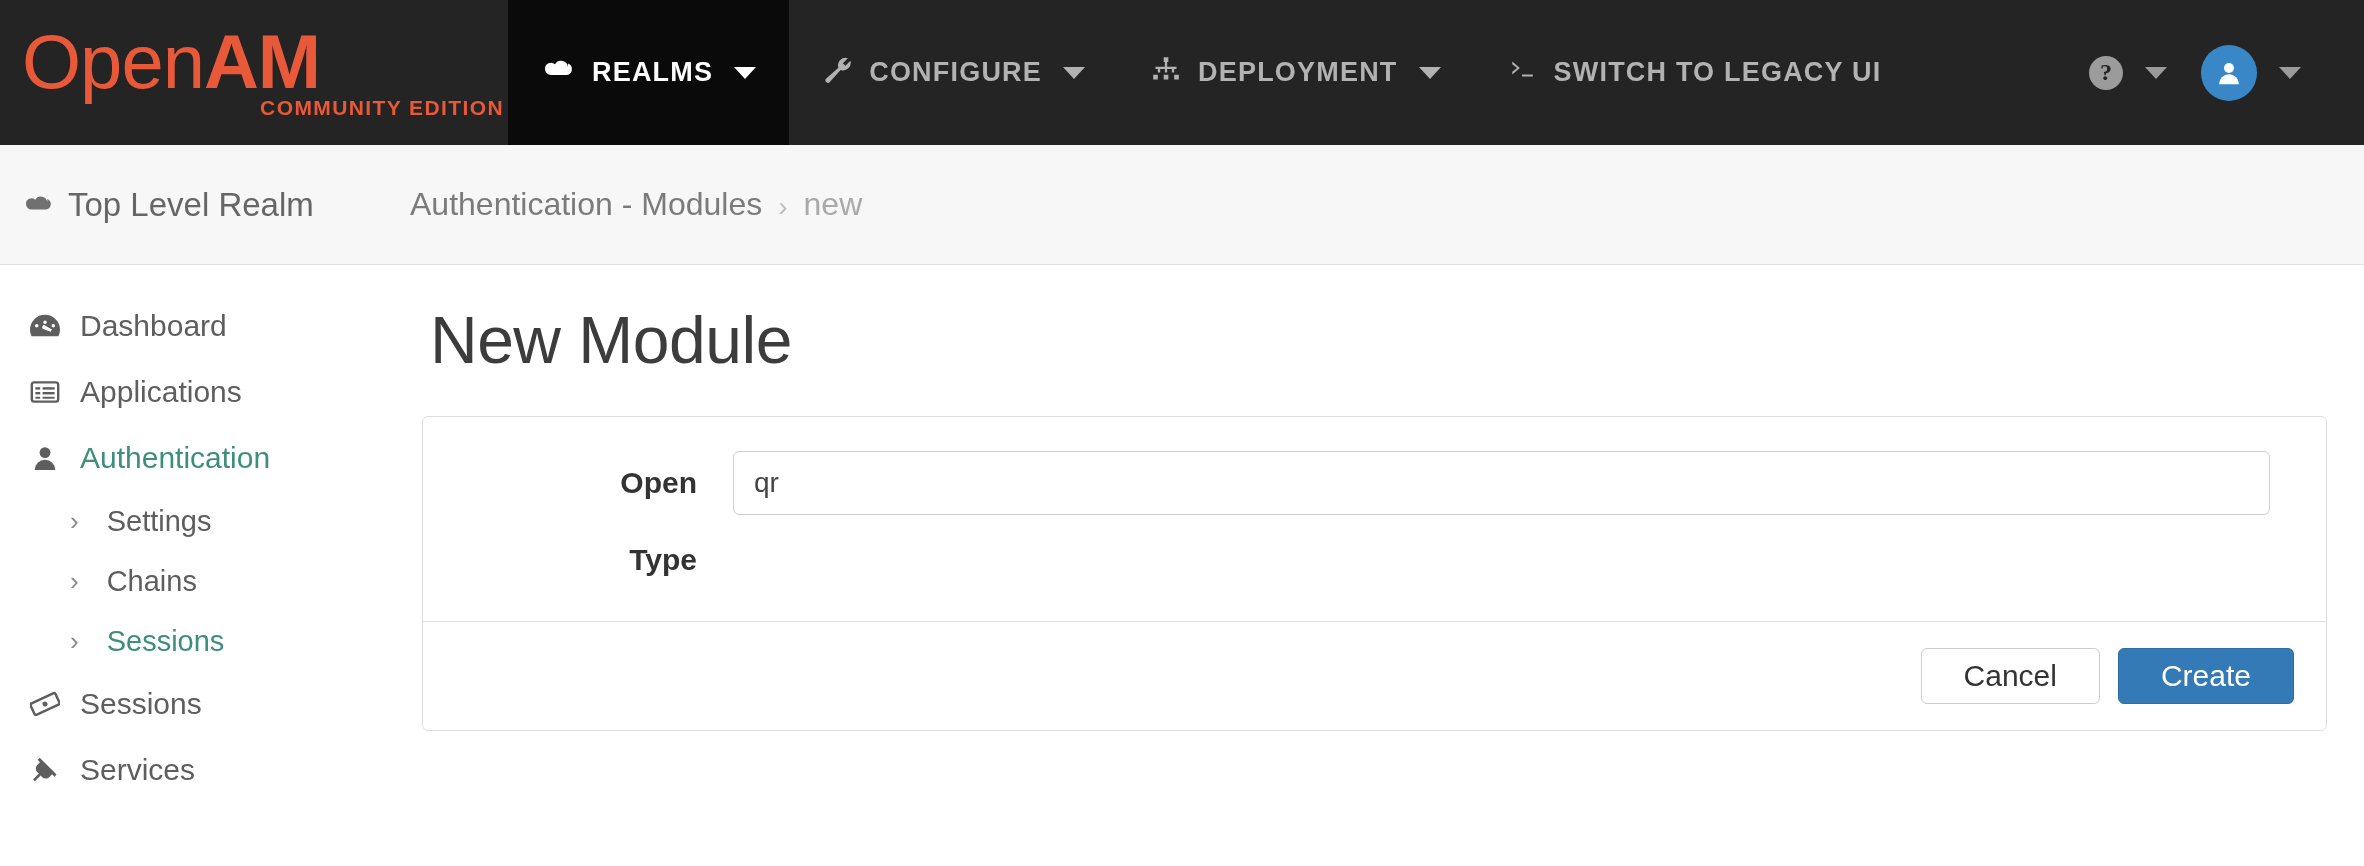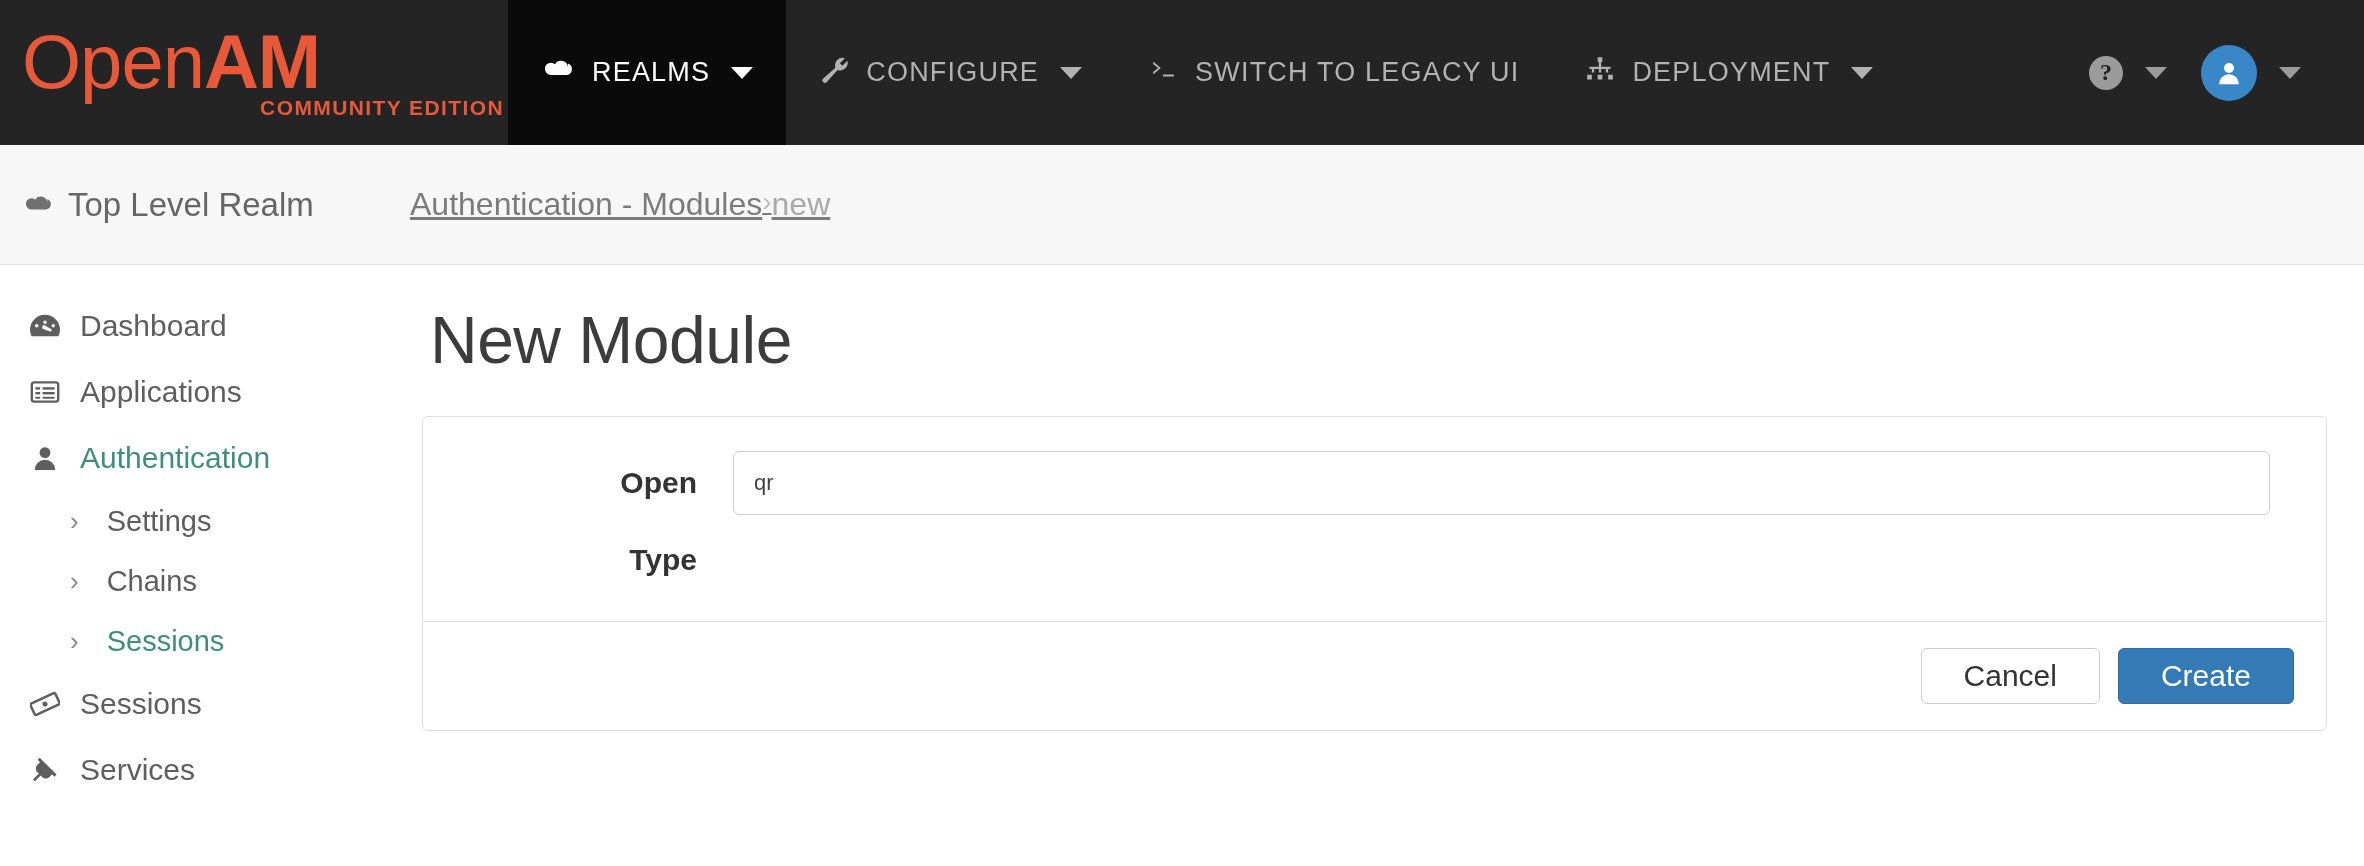--- a/index.html
+++ b/index.html
@@ -48,21 +48,21 @@
     margin-top: -2px;
   }
   .nav-items { display: flex; align-items: stretch; flex: 1 1 auto; }
   .nav-item {
     display: flex;
     align-items: center;
     gap: 17px;
     padding: 0 33px;
     color: #b2b2b2;
     font-size: 27px;
-    font-weight: 400;
+    font-weight: 700;
     letter-spacing: 1.2px;
     text-transform: uppercase;
     white-space: nowrap;
     cursor: pointer;
   }
   .nav-item.active { background: #0a0a0a; color: #ffffff; }
   .nav-item .caret {
     width: 0; height: 0;
     border-left: 11px solid transparent;
     border-right: 11px solid transparent;
@@ -121,24 +121,24 @@
     padding-left: 22px;
     width: 410px;
     flex: 0 0 410px;
     color: #666666;
     font-size: 33px;
     font-weight: 400;
     cursor: pointer;
   }
   .crumbs {
     display: flex;
-    align-items: flex-start;
+    align-items: flex-end;
+    gap: 16px;
     font-size: 32px;
     color: #7b7b7b;
-    text-decoration: underline;
   }
   .crumb-link { color: #7b7b7b; cursor: pointer; }
   .crumb-sep { color: #bdbdbd; font-size: 28px; }
   .crumb-current { color: #a9a9a9; }
 
   
   .body-wrap { display: flex; height: 601px; }
 
   
   .sidebar {
@@ -204,21 +204,21 @@
     font-size: 30px;
     font-weight: 700;
     color: #333333;
   }
   .form-control-wrap { flex: 1 1 auto; padding-right: 56px; }
   .text-input {
     width: 100%;
     height: 64px;
     border: 1px solid #cfcfcf;
     border-radius: 6px;
-    font-size: 22px;
+    font-size: 28px;
     color: #444444;
     padding: 0 20px;
     font-family: "Liberation Sans", sans-serif;
     background: #ffffff;
     outline: none;
   }
   .select-box {
     position: relative;
     width: 100%;
     height: 64px;
@@ -290,35 +290,35 @@
         <svg width="30" height="30" viewBox="0 0 24 24">
             <path fill="#b2b2b2" d="M22.7 5.3l-4 4-2-2 4-4a6 6 0 0 0-7.6 7.6L3.6 19.4a2 2 0 1 0 2.8 2.8l8.5-9.5a6 6 0 0 0 7.8-7.4z"></path>
           </svg>
       </span>
       <span>CONFIGURE</span>
       <span class="caret"></span>
     </div>
 
     <div class="nav-item">
       <span class="ico">
+        <svg width="30" height="28" viewBox="0 0 24 24">
+            <path fill="#b2b2b2" d="M10 2h4v4h-4zM3 10h18v2h-2v3h-2v-3h-4v3h-2v-3H7v3H5v-3H3zM1 17h4v4H1zm9 0h4v4h-4zm9 0h4v4h-4zM11 6h2v4h-2z"></path>
+          </svg>
+      </span>
+      <span>DEPLOYMENT</span>
+      <span class="caret"></span>
+    </div>
+
+    <div class="nav-item">
+      <span class="ico">
         <svg width="30" height="26" viewBox="0 0 24 24">
             <path fill="#b2b2b2" d="M3 5l7 6-7 6v-2.5L7.5 11 3 7.5zM12 17h10v2H12z"></path>
           </svg>
       </span>
       <span>SWITCH TO LEGACY UI</span>
-    </div>
-
-    <div class="nav-item">
-      <span class="ico">
-        <svg width="30" height="28" viewBox="0 0 24 24">
-            <path fill="#b2b2b2" d="M10 2h4v4h-4zM3 10h18v2h-2v3h-2v-3h-4v3h-2v-3H7v3H5v-3H3zM1 17h4v4H1zm9 0h4v4h-4zm9 0h4v4h-4zM11 6h2v4h-2z"></path>
-          </svg>
-      </span>
-      <span>DEPLOYMENT</span>
-      <span class="caret"></span>
     </div>
 
     <div class="nav-spacer"></div>
 
     <div class="nav-right">
       <div class="help-btn">
         <span class="help-circle">?</span>
         <span class="caret-gray"></span>
       </div>
       <div class="user-btn">

